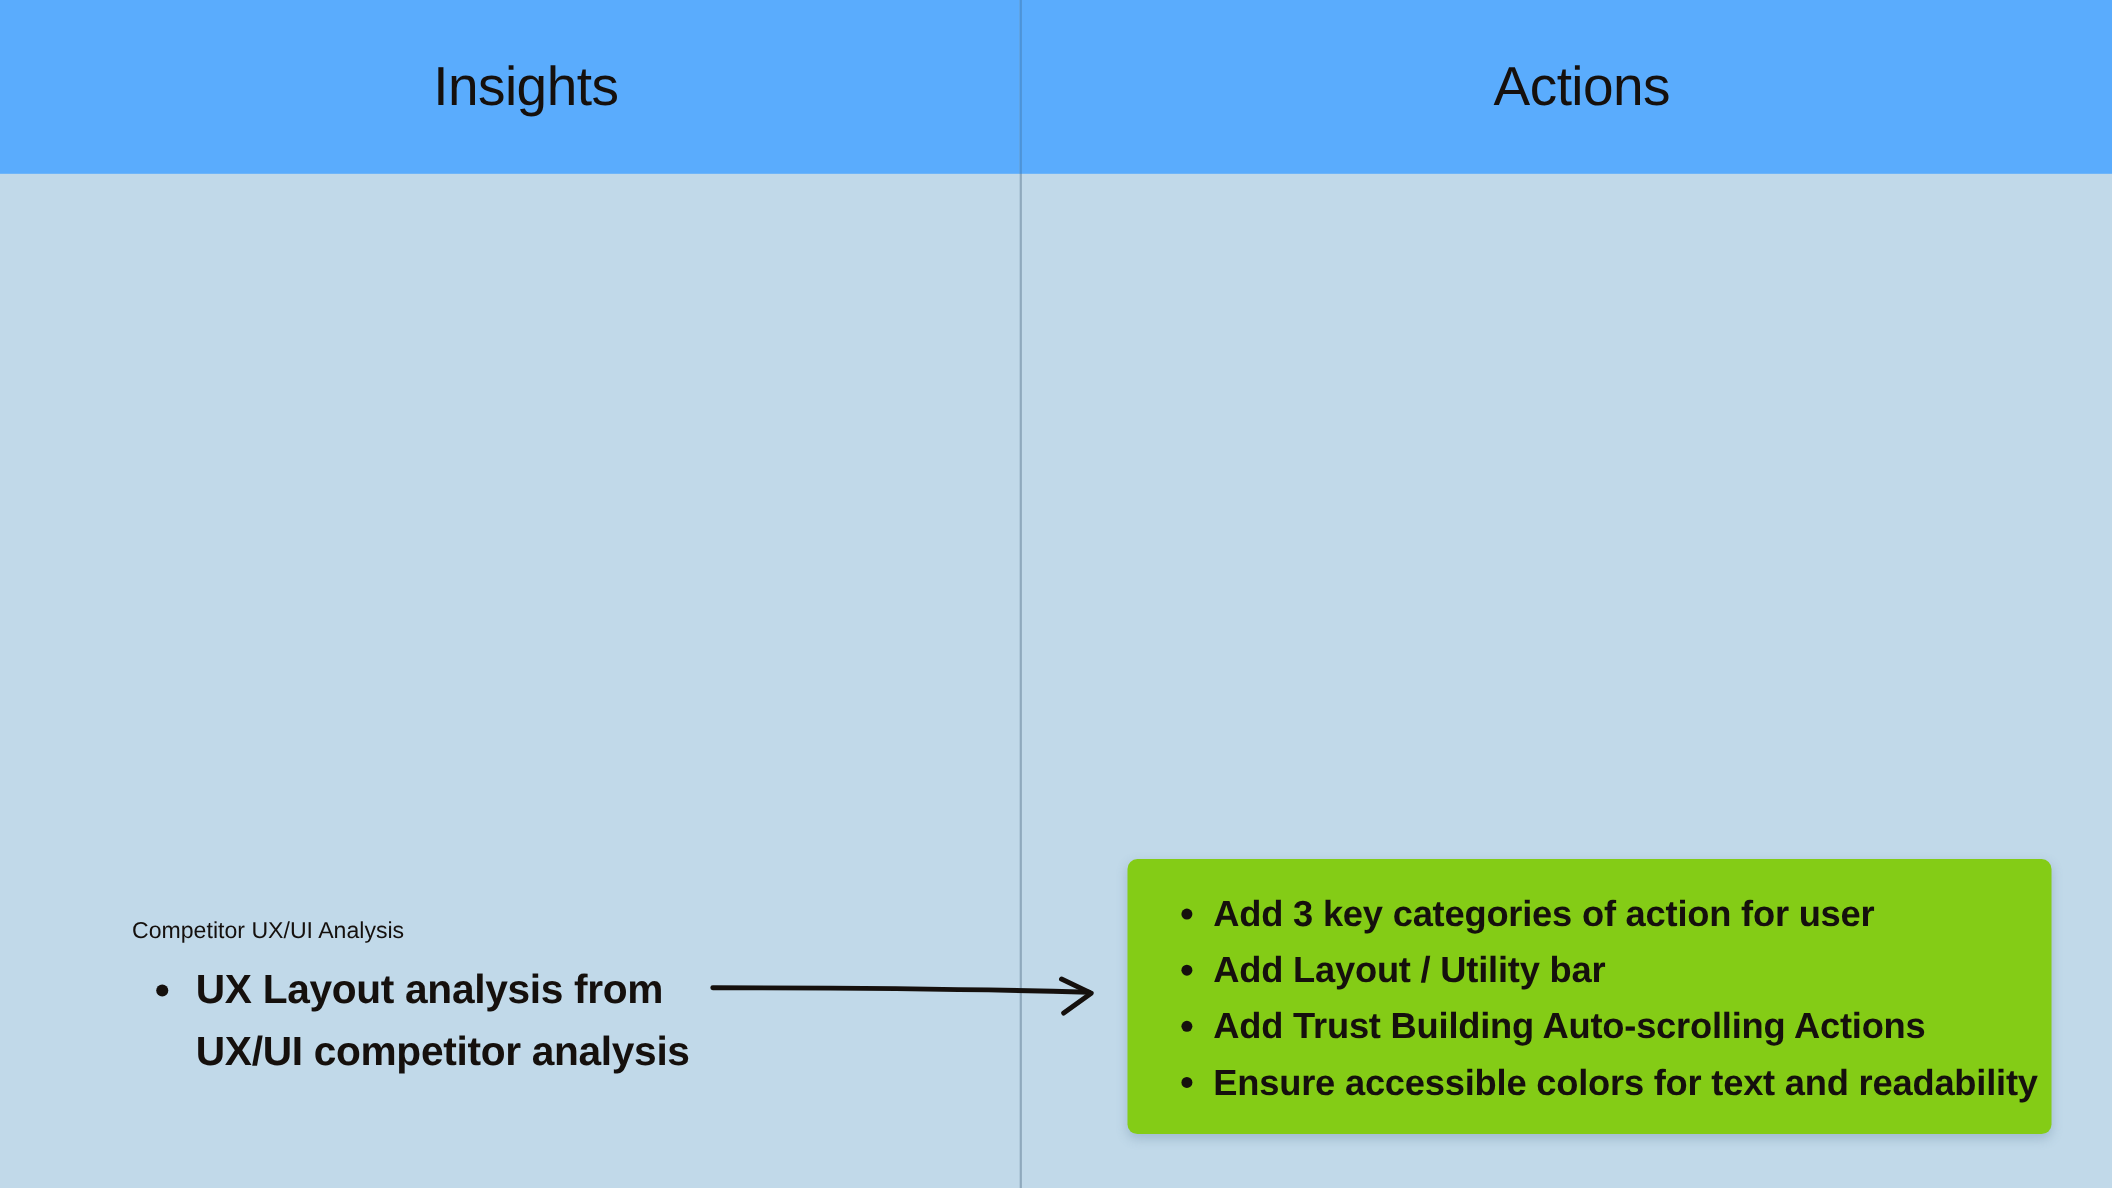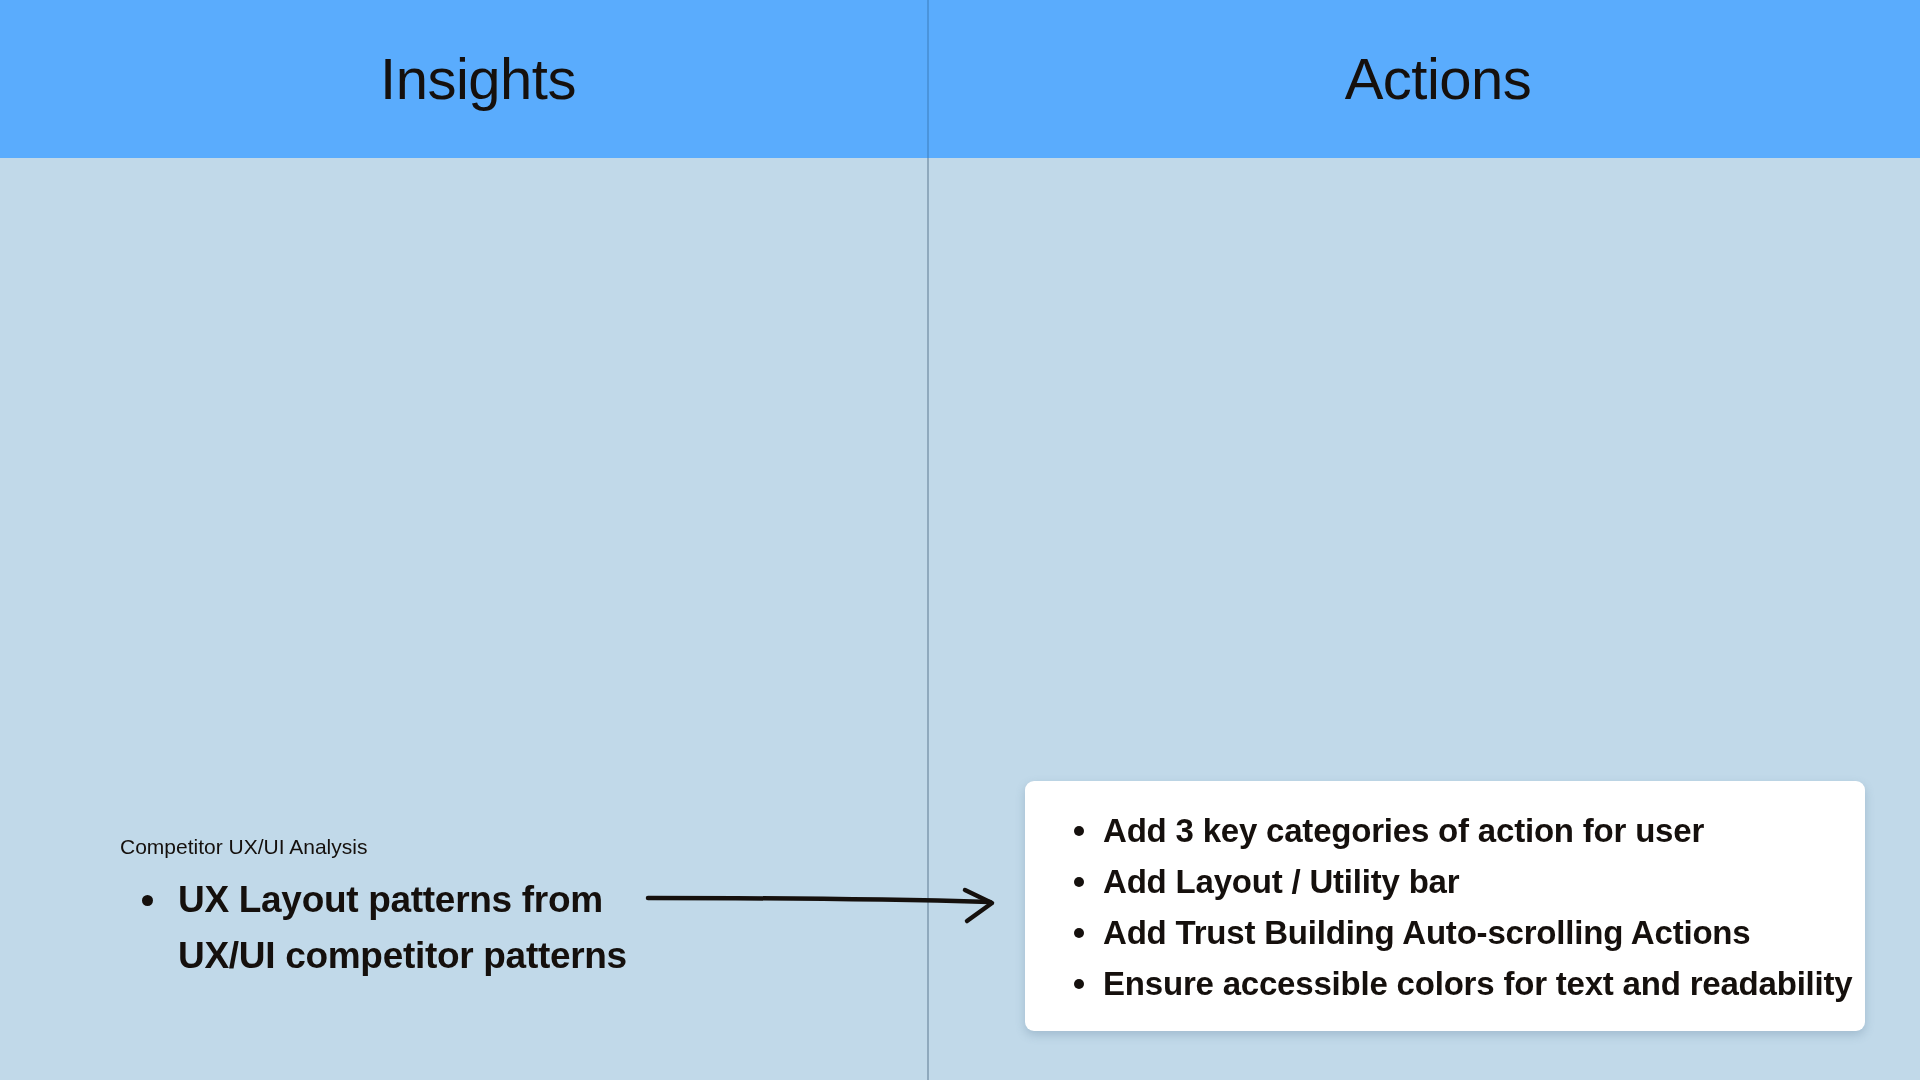--- a/index.html
+++ b/index.html
@@ -26,21 +26,21 @@
       height: 158px;
       background: #5aacfd;
     }
     .col-title {
       position: absolute;
       top: 0;
       height: 158px;
       display: flex;
       align-items: center;
       justify-content: center;
-      font-size: 58px;
+      font-size: 50px;
       font-weight: 400;
       letter-spacing: -0.5px;
       padding-bottom: 2px;
       box-sizing: border-box;
     }
     .col-title.left { left: 14px; width: 928px; }
     .col-title.right { left: 942px; width: 992px; }
     .divider {
       position: absolute;
       top: 0;
@@ -97,21 +97,21 @@
       top: 880px;
       width: 360px;
       height: 50px;
     }
     .action-card {
       position: absolute;
       left: 1025px;
       top: 781px;
       width: 840px;
       height: 250px;
-      background: #ffffff;
+      background: #84cc16;
       border-radius: 9px;
       box-shadow: 0 4px 10px rgba(80, 110, 140, 0.28);
       box-sizing: border-box;
       padding: 24px 0 0 78px;
     }
     .action-list {
       list-style: none;
       margin: 0;
       padding: 0;
     }
@@ -141,21 +141,21 @@
   <div class="col-title right">Actions</div>
 
   <div class="divider"></div>
   <div class="header-divider"></div>
 
   <div class="insight-group">
     <div class="insight-label">Competitor UX/UI Analysis</div>
     <ul class="insight-list">
       <li>
         <span class="bullet"></span>
-        <span>UX Layout patterns from UX/UI competitor patterns</span>
+        <span>UX Layout analysis from UX/UI competitor analysis</span>
       </li>
     </ul>
   </div>
 
   <svg class="arrow" viewBox="0 0 360 50" xmlns="http://www.w3.org/2000/svg">
     <path d="M8 18 C 120 18, 240 19, 350 22" stroke="#15100d" stroke-width="4.5" fill="none" stroke-linecap="round"></path>
     <path d="M325 10 L352 23 L327 41" stroke="#15100d" stroke-width="4.5" fill="none" stroke-linecap="round" stroke-linejoin="round"></path>
   </svg>
 
   <div class="action-card">

